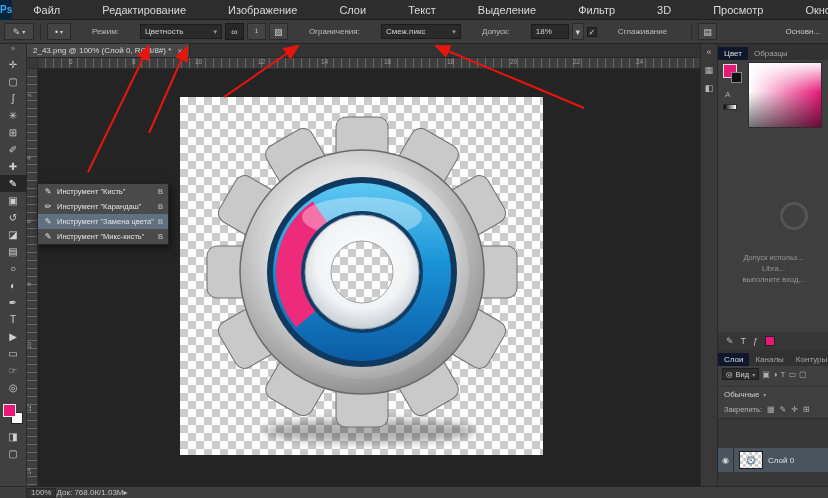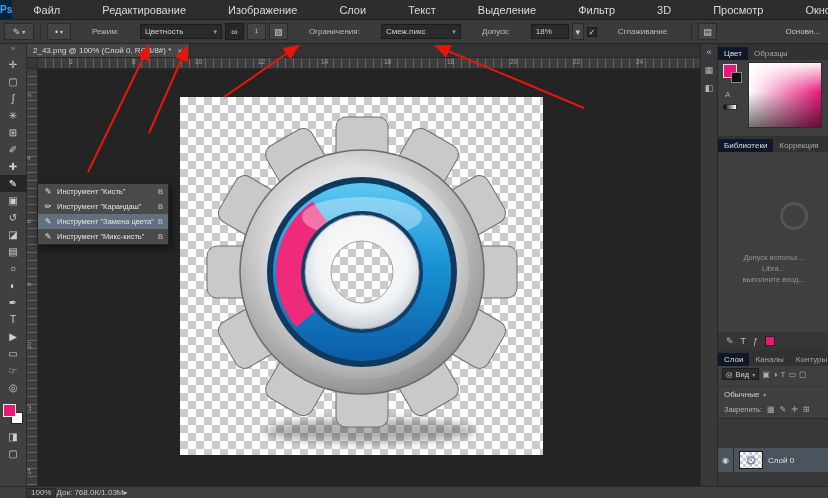--- a/index.html
+++ b/index.html
@@ -357,24 +357,20 @@
   <div class="ptabs" style="top:0">
     <span class="ptab active">Цвет</span>
     <span class="ptab">Образцы</span>
   </div>
   <div style="position:absolute;left:5px;top:20px;width:14px;height:14px;background:#e81878;border:1px solid #ddd"></div>
   <div style="position:absolute;left:13px;top:28px;width:11px;height:11px;background:#111;border:1px solid #888"></div>
   <span style="position:absolute;left:7px;top:46px;font-size:8px;color:#a9a9a9">А</span>
   <div style="position:absolute;left:5px;top:60px;width:14px;height:6px;background:linear-gradient(to right,#000,#fff);border:1px solid #2d2d2d"></div>
   <div class="grad-box"></div>
 
-  <div class="ptabs" style="top:92px">
-    <span class="ptab active">Библиотеки</span>
-    <span class="ptab">Коррекция</span>
-  </div>
   <div class="cc-ring"></div>
   <div class="lib-msg" style="top:208px">Допуск использ...</div>
   <div class="lib-msg" style="top:219px">Libra...</div>
   <div class="lib-msg" style="top:230px">выполните вход...</div>
 
   <div class="mini-row">
     <span>✎</span>
     <span>T</span>
     <span>ƒ</span>
     <span style="width:10px;height:10px;background:#e81878;display:inline-block;border:1px solid #222"></span>

